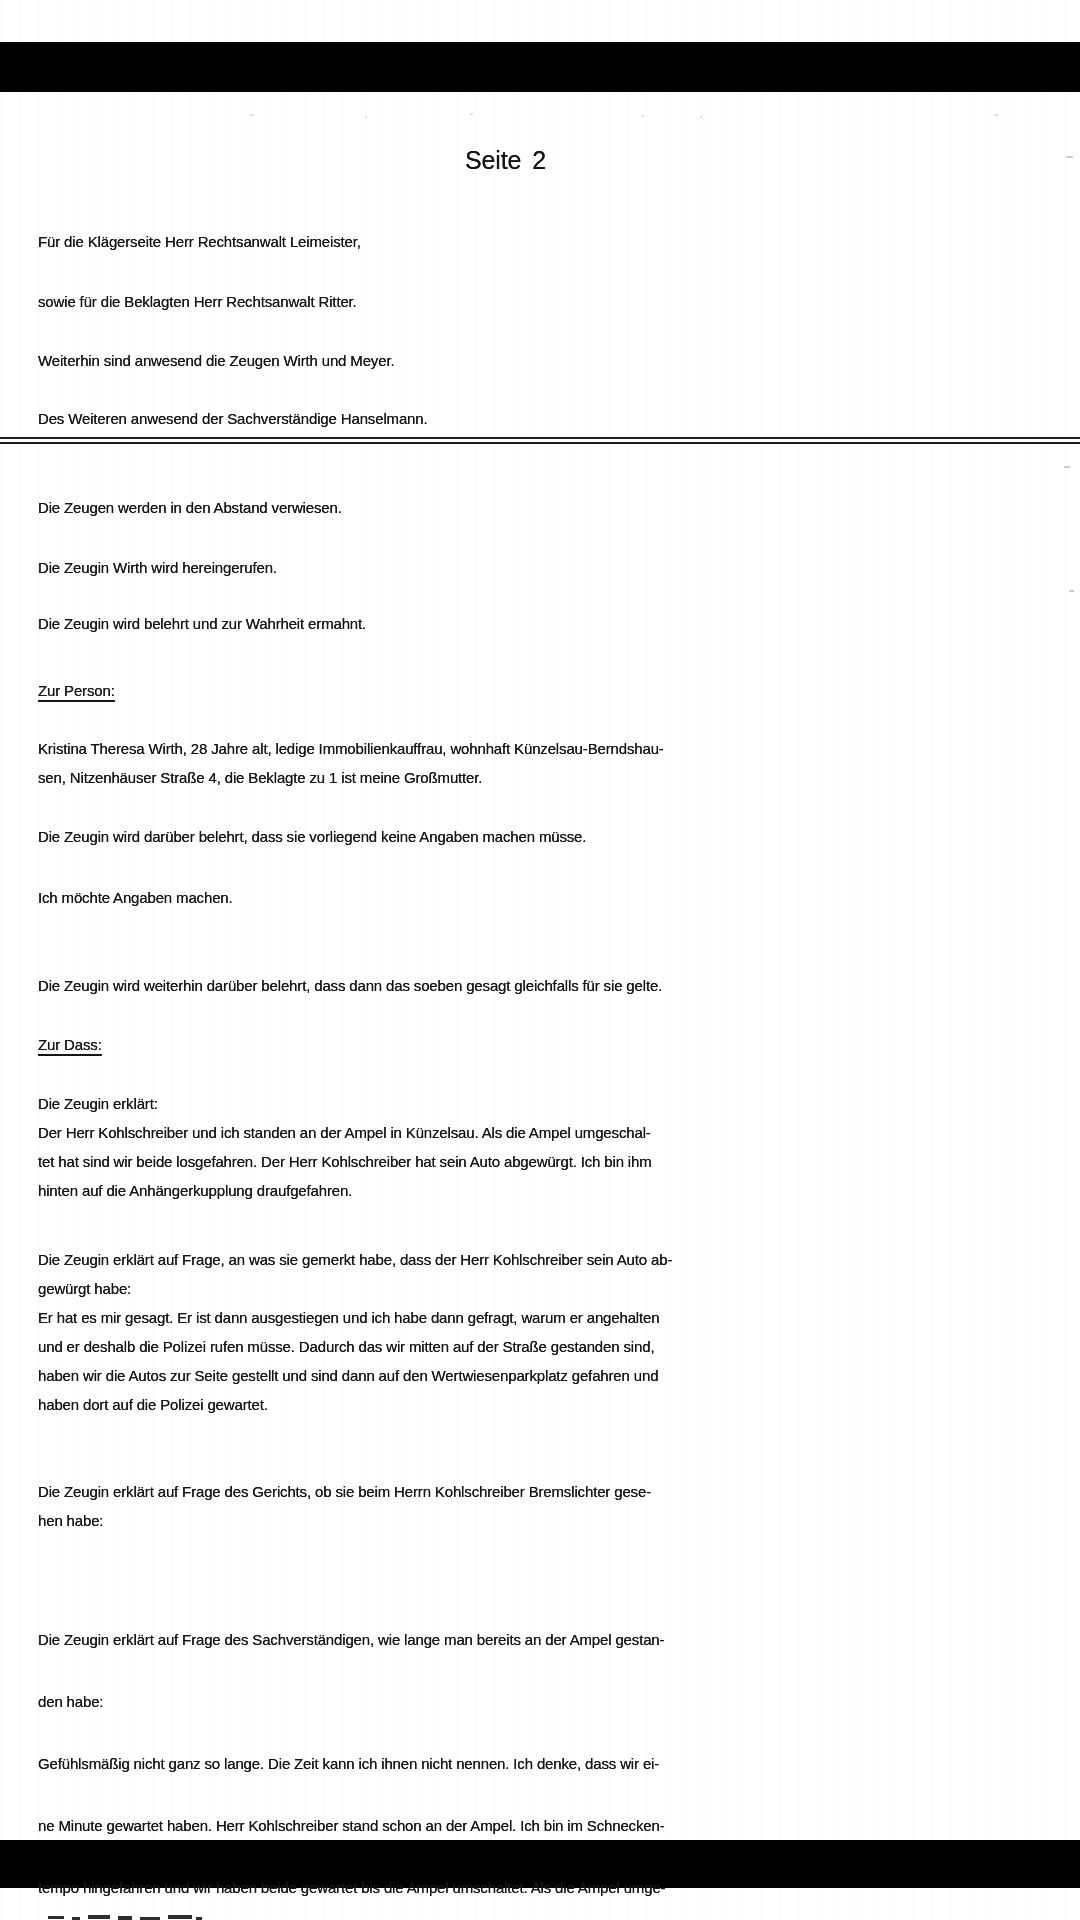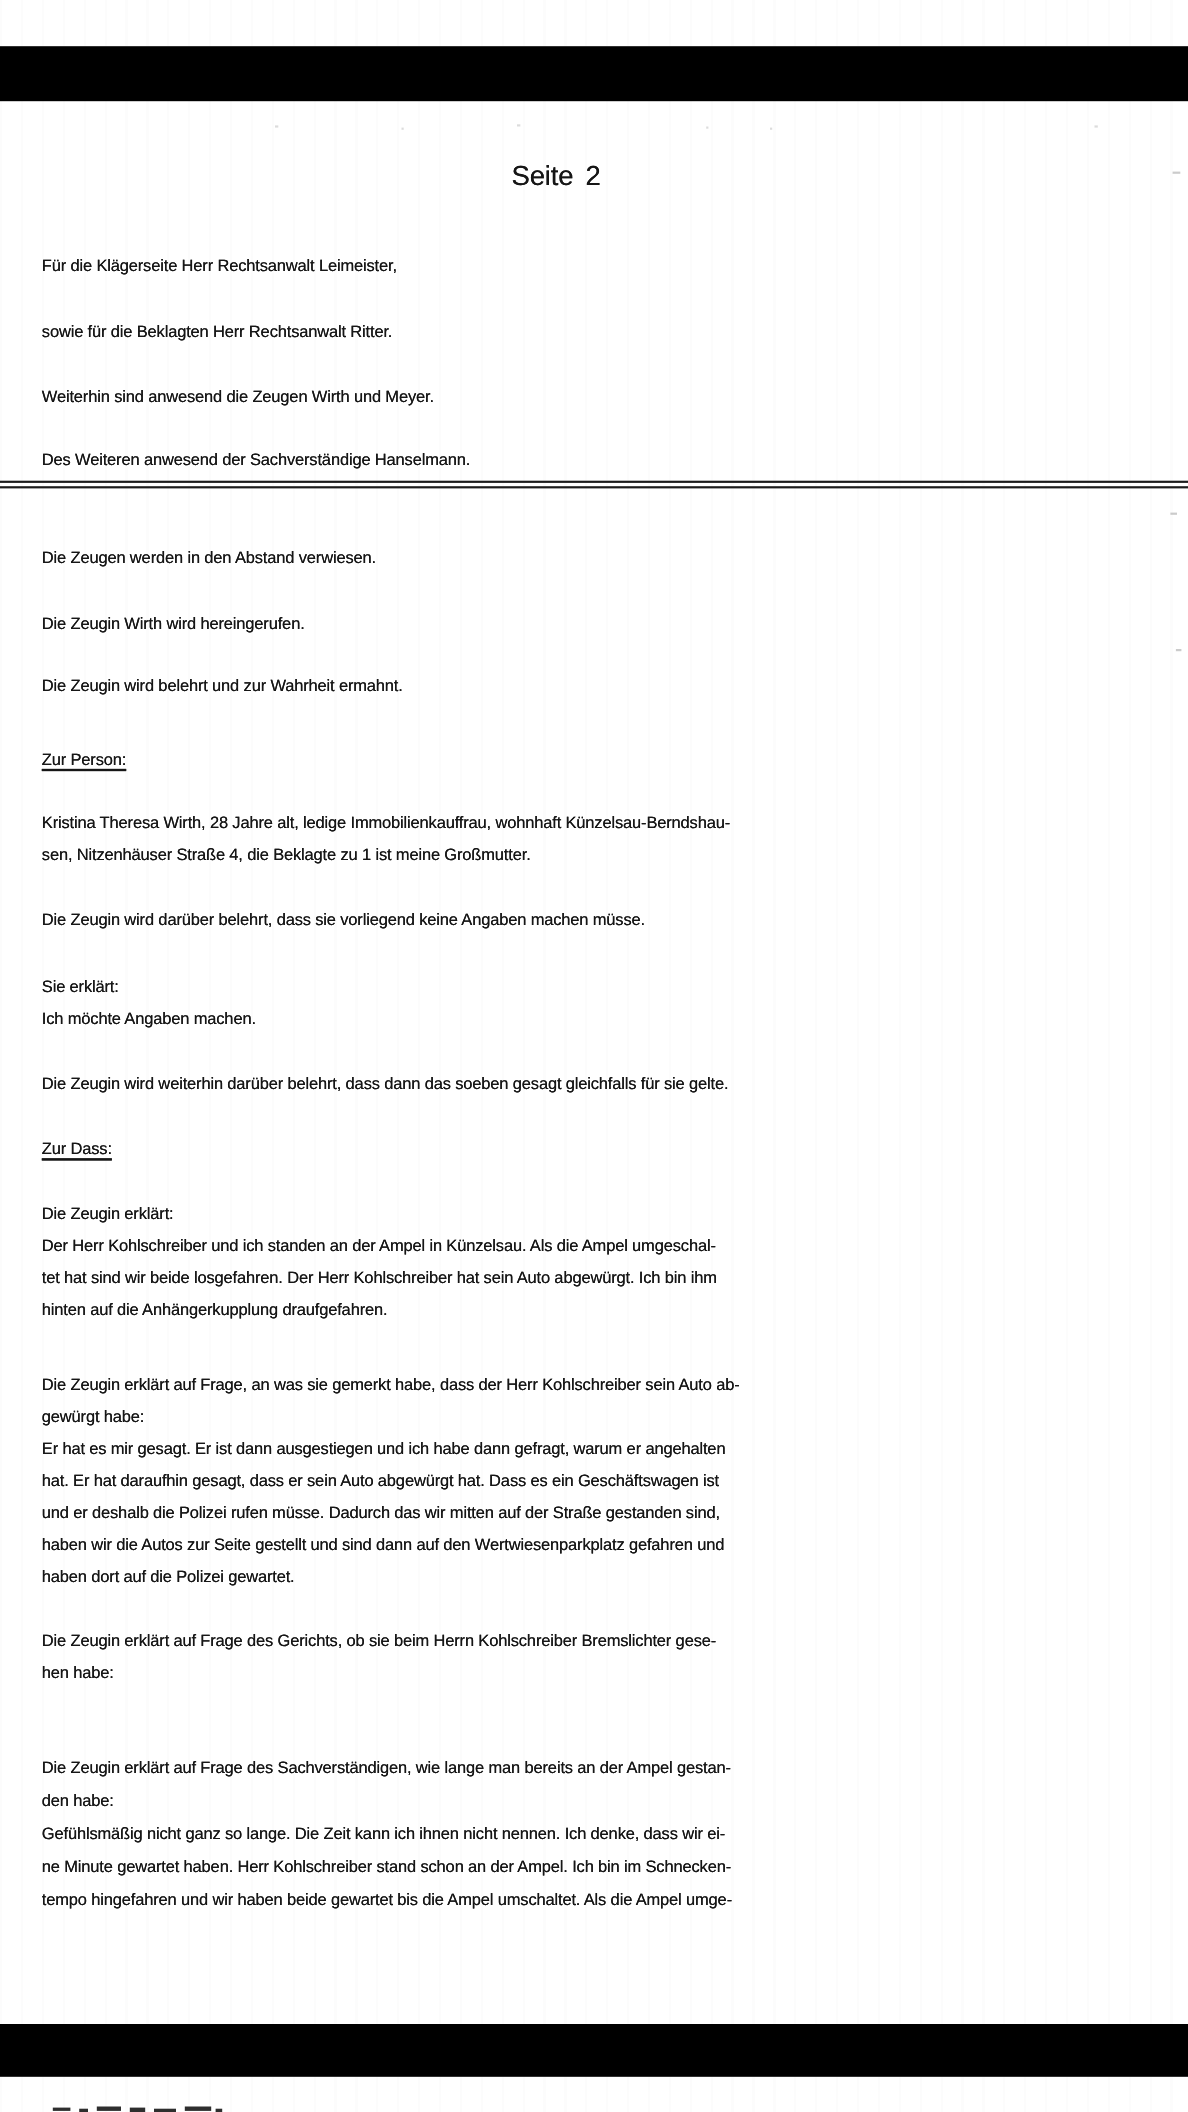--- a/index.html
+++ b/index.html
@@ -28,21 +28,21 @@
   .page-header .num { margin-left: 11px; }
   .para {
     position: absolute; left: 38px; width: 1010px;
   }
   .line {
     font-size: 15px; line-height: 29px;
     letter-spacing: -0.15px;
     white-space: pre;
     text-shadow: 0 0 0.5px #222;
   }
-  .lh30 .line { line-height: 30px; }
+  .lh30 .line { line-height: 30px; margin-top: 32px; }
   .underline .line, .line.underline {
     text-decoration: underline;
     text-underline-offset: 4px;
     text-decoration-thickness: 1.5px;
   }
   .double-rule {
     position: absolute; left: 0; top: 437px; width: 1080px;
     height: 3px;
     border-top: 2px solid #1c1c1c;
     border-bottom: 2px solid #1c1c1c;
@@ -93,21 +93,20 @@
 <div class="para" style="top:734px">
   <div class="line">Kristina Theresa Wirth, 28 Jahre alt, ledige Immobilienkauffrau, wohnhaft Künzelsau-Berndshau-</div>
   <div class="line">sen, Nitzenhäuser Straße 4, die Beklagte zu 1 ist meine Großmutter.</div>
 </div>
 
 <div class="para" style="top:822px">
   <div class="line">Die Zeugin wird darüber belehrt, dass sie vorliegend keine Angaben machen müsse.</div>
 </div>
 
 <div class="para" style="top:883px">
-  <div class="line">Sie erklärt:</div>
   <div class="line">Ich möchte Angaben machen.</div>
 </div>
 
 <div class="para" style="top:971px">
   <div class="line">Die Zeugin wird weiterhin darüber belehrt, dass dann das soeben gesagt gleichfalls für sie gelte.</div>
 </div>
 
 <div class="para" style="top:1030px">
   <div class="line underline">Zur Dass:</div>
 </div>
@@ -116,21 +115,20 @@
   <div class="line">Die Zeugin erklärt:</div>
   <div class="line">Der Herr Kohlschreiber und ich standen an der Ampel in Künzelsau. Als die Ampel umgeschal-</div>
   <div class="line">tet hat sind wir beide losgefahren. Der Herr Kohlschreiber hat sein Auto abgewürgt. Ich bin ihm</div>
   <div class="line">hinten auf die Anhängerkupplung draufgefahren.</div>
 </div>
 
 <div class="para" style="top:1245px">
   <div class="line">Die Zeugin erklärt auf Frage, an was sie gemerkt habe, dass der Herr Kohlschreiber sein Auto ab-</div>
   <div class="line">gewürgt habe:</div>
   <div class="line">Er hat es mir gesagt. Er ist dann ausgestiegen und ich habe dann gefragt, warum er angehalten</div>
-  <div class="line">hat. Er hat daraufhin gesagt, dass er sein Auto abgewürgt hat. Dass es ein Geschäftswagen ist</div>
   <div class="line">und er deshalb die Polizei rufen müsse. Dadurch das wir mitten auf der Straße gestanden sind,</div>
   <div class="line">haben wir die Autos zur Seite gestellt und sind dann auf den Wertwiesenparkplatz gefahren und</div>
   <div class="line">haben dort auf die Polizei gewartet.</div>
 </div>
 
 <div class="para" style="top:1477px">
   <div class="line">Die Zeugin erklärt auf Frage des Gerichts, ob sie beim Herrn Kohlschreiber Bremslichter gese-</div>
   <div class="line">hen habe:</div>
 </div>
 

